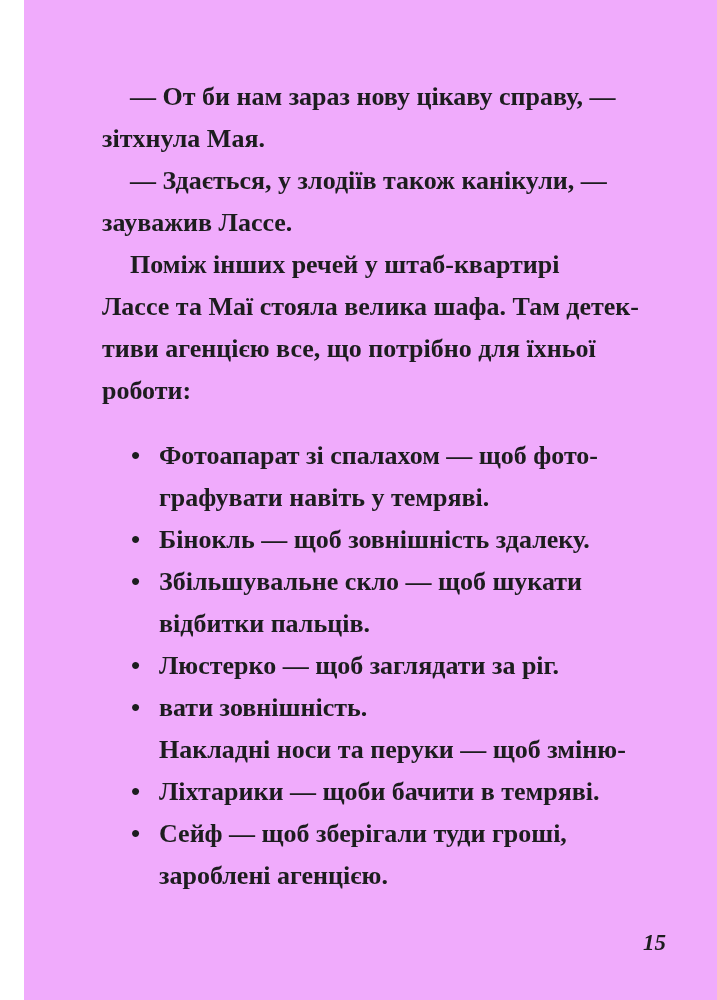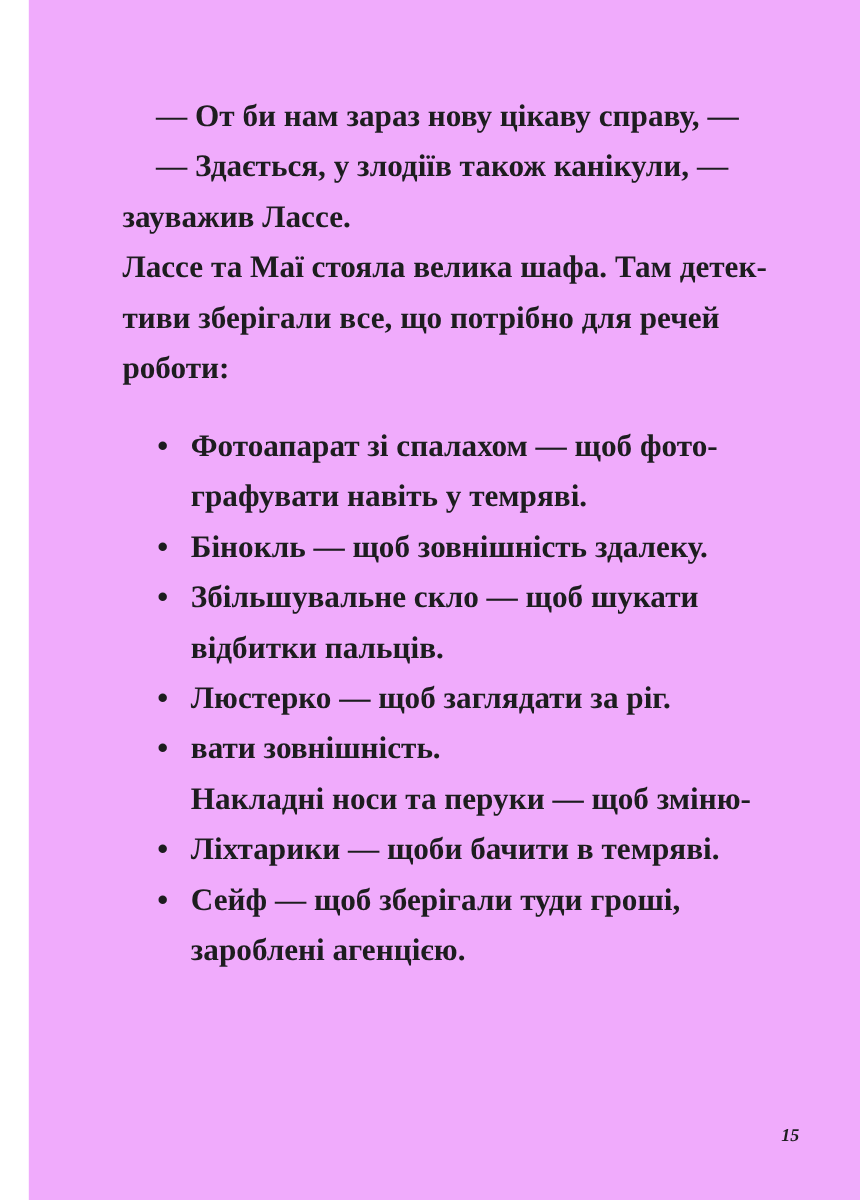--- a/index.html
+++ b/index.html
@@ -46,36 +46,38 @@
     width: 28px;
     line-height: 42px;
   }
   .item-lines {
     flex: 1 1 auto;
   }
   .page-number {
     position: absolute;
     right: 75px;
     bottom: 44px;
-    font-size: 15px;
+    font-size: 23px;
     font-weight: 600;
     font-style: italic;
   }
 </style>
 </head>
 <body>
 
 <div class="page">
   <div class="text-block">
     <div>
         <div class="line indent">— От би нам зараз нову цікаву справу, —</div>
+        <div class="line">зітхнула Мая.</div>
         <div class="line indent">— Здається, у злодіїв також канікули, —</div>
         <div class="line">зауважив Лассе.</div>
+        <div class="line indent">Поміж інших речей у штаб-квартирі</div>
         <div class="line">Лассе та Маї стояла велика шафа. Там детек-</div>
-        <div class="line">тиви зберігали все, що потрібно для речей</div>
+        <div class="line">тиви агенцією все, що потрібно для їхньої</div>
         <div class="line">роботи:</div>
       </div>
     <div class="bullet-list">
         <div class="list-item">
           <span class="bullet">•</span>
           <div class="item-lines">
             <div class="line">Фотоапарат зі спалахом — щоб фото-</div>
             <div class="line">графувати навіть у темряві.</div>
           </div>
         </div>

